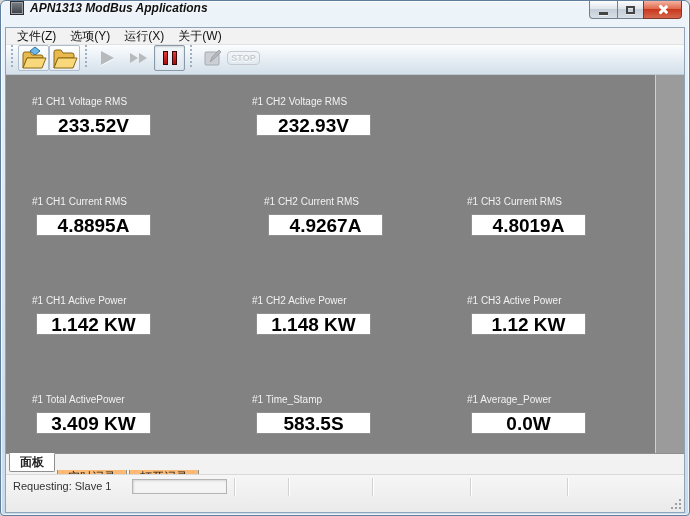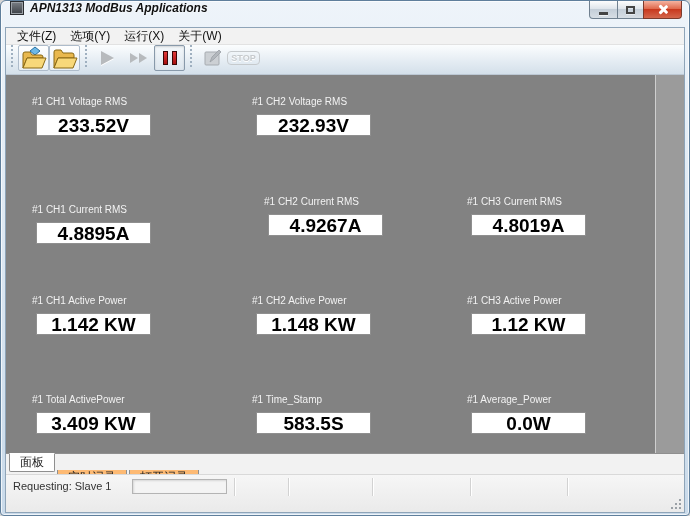--- a/index.html
+++ b/index.html
@@ -60,21 +60,21 @@
     margin:7px 0 0 4px; width:115px; height:22px; background:#fff;
     border:1px solid #8f8f8f; text-align:center; line-height:21px;
     font-size:19px; font-weight:bold; color:#000; letter-spacing:0;
   }
 
   
   .tabstrip { height:21px; background:#f2f2f2; border-top:1px solid #8f8f8f; display:flex; padding-left:3px; position:relative; }
   .tab { font-size:12px; color:#222; text-align:center; border:1px solid #8f8f8f; border-top:none; background:#fdba74;
          height:16px; line-height:15px; margin-top:16px; padding:0 10px; min-width:46px; border-radius:0 0 2px 2px; cursor:default; }
   .tab + .tab { margin-left:2px; }
-  .tab.active { background:#fff; height:19px; line-height:17px; margin-top:-1px; border-top:1px solid #fff; font-weight:normal; }
+  .tab.active { background:#fff; height:19px; line-height:17px; margin-top:-1px; border-top:1px solid #fff; font-weight:bold; }
 
   
   .statusbar { position:relative; height:38px; background:linear-gradient(#f6f6f6,#eaeaea); border-top:1px solid #d9d9d9; font-size:11px; color:#333; }
   .status-text { position:absolute; left:7px; top:5px; }
   .status-progress { position:absolute; left:126px; top:4px; width:95px; height:15px; background:#f4f4f4; border:1px solid #b4b4b4; box-shadow:inset 1px 1px 2px rgba(0,0,0,.12); }
   .status-divider { position:absolute; top:3px; width:1px; height:18px; background:#d2d2d2; box-shadow:1px 0 0 #fff; }
   .resize-grip { position:absolute; right:2px; bottom:2px; width:13px; height:13px;
     background:
       radial-gradient(circle at 11px 11px, #9aa0a6 1.3px, transparent 1.5px),
       radial-gradient(circle at 7px 11px, #9aa0a6 1.3px, transparent 1.5px),
@@ -166,21 +166,21 @@
 
       <div class="meter" style="left:26px; top:21px">
         <div class="meter-label">#1 CH1 Voltage RMS</div>
         <div class="meter-value">233.52V</div>
       </div>
       <div class="meter" style="left:246px; top:21px">
         <div class="meter-label">#1 CH2 Voltage RMS</div>
         <div class="meter-value">232.93V</div>
       </div>
 
-      <div class="meter" style="left:26px; top:129px">
+      <div class="meter" style="left:26px; top:121px">
         <div class="meter-label">#1 CH1 Current RMS</div>
         <div class="meter-value">4.8895A</div>
       </div>
       <div class="meter" style="left:258px; top:121px">
         <div class="meter-label">#1 CH2 Current RMS</div>
         <div class="meter-value">4.9267A</div>
       </div>
       <div class="meter" style="left:461px; top:121px">
         <div class="meter-label">#1 CH3 Current RMS</div>
         <div class="meter-value">4.8019A</div>

